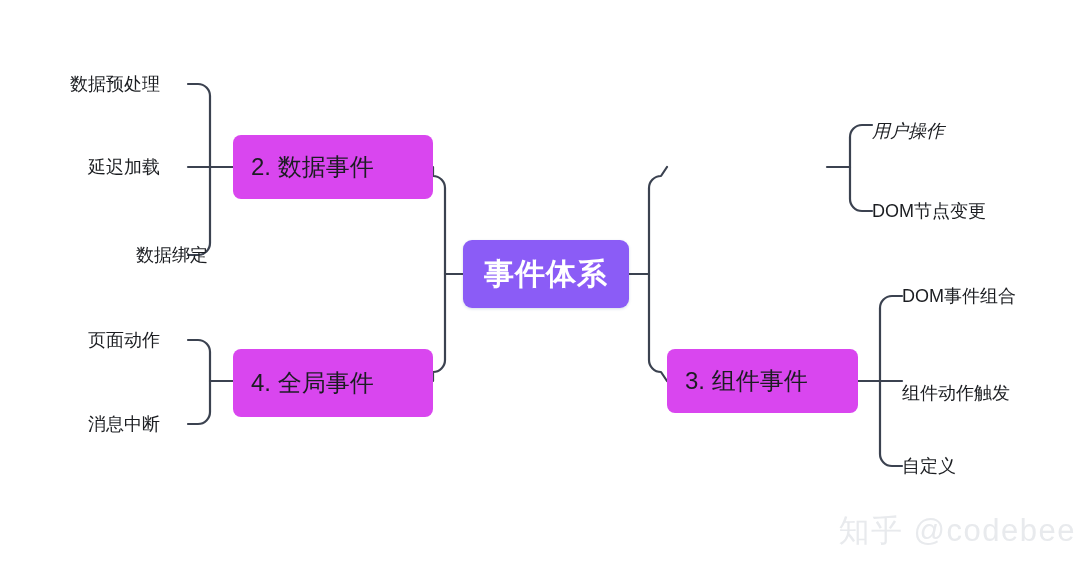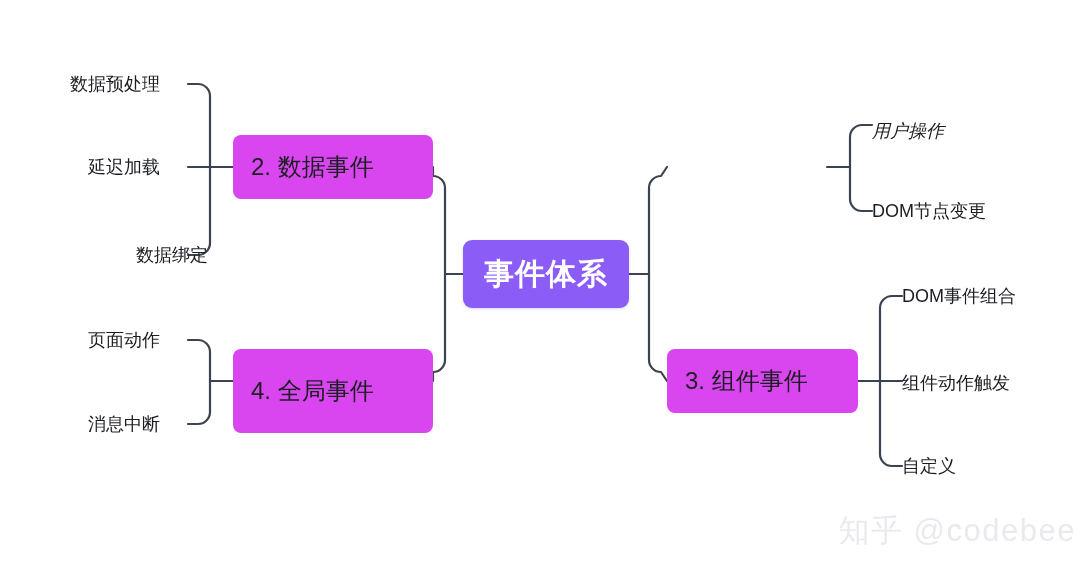--- a/index.html
+++ b/index.html
@@ -114,21 +114,21 @@
 
 
   <div class="node node-branch" style="left:233px; top:135px; width:200px; height:64px;">
     <span>2. 数据事件</span>
   </div>
 
   <div class="node node-branch" style="left:667px; top:349px; width:191px; height:64px;">
     <span>3. 组件事件</span>
   </div>
 
-  <div class="node node-branch" style="left:233px; top:349px; width:200px; height:84px;">
+  <div class="node node-branch" style="left:233px; top:349px; width:200px; height:68px;">
     <span>4. 全局事件</span>
   </div>
 
   <div class="node node-leaf right" style="left:872px; top:117px; height:28px;font-style:italic;">
     <span>用户操作</span>
   </div>
 
   <div class="node node-leaf right" style="left:872px; top:197px; height:28px;">
     <span>DOM节点变更</span>
   </div>
@@ -142,21 +142,21 @@
   </div>
 
   <div class="node node-leaf left" style="left:0px; top:241px; width:188px; height:28px; padding-right:28px;margin-left:48px;">
     <span>数据绑定</span>
   </div>
 
   <div class="node node-leaf right" style="left:902px; top:282px; height:28px;align-items:center;">
     <span>DOM事件组合</span>
   </div>
 
-  <div class="node node-leaf right" style="left:902px; top:369px; height:28px;text-align:center;">
+  <div class="node node-leaf right" style="left:902px; top:379px; height:28px;text-align:center;">
     <span>组件动作触发</span>
   </div>
 
   <div class="node node-leaf right" style="left:902px; top:452px; height:28px;">
     <span>自定义</span>
   </div>
 
   <div class="node node-leaf left" style="left:0px; top:326px; width:188px; height:28px; padding-right:28px;">
     <span>页面动作</span>
   </div>

